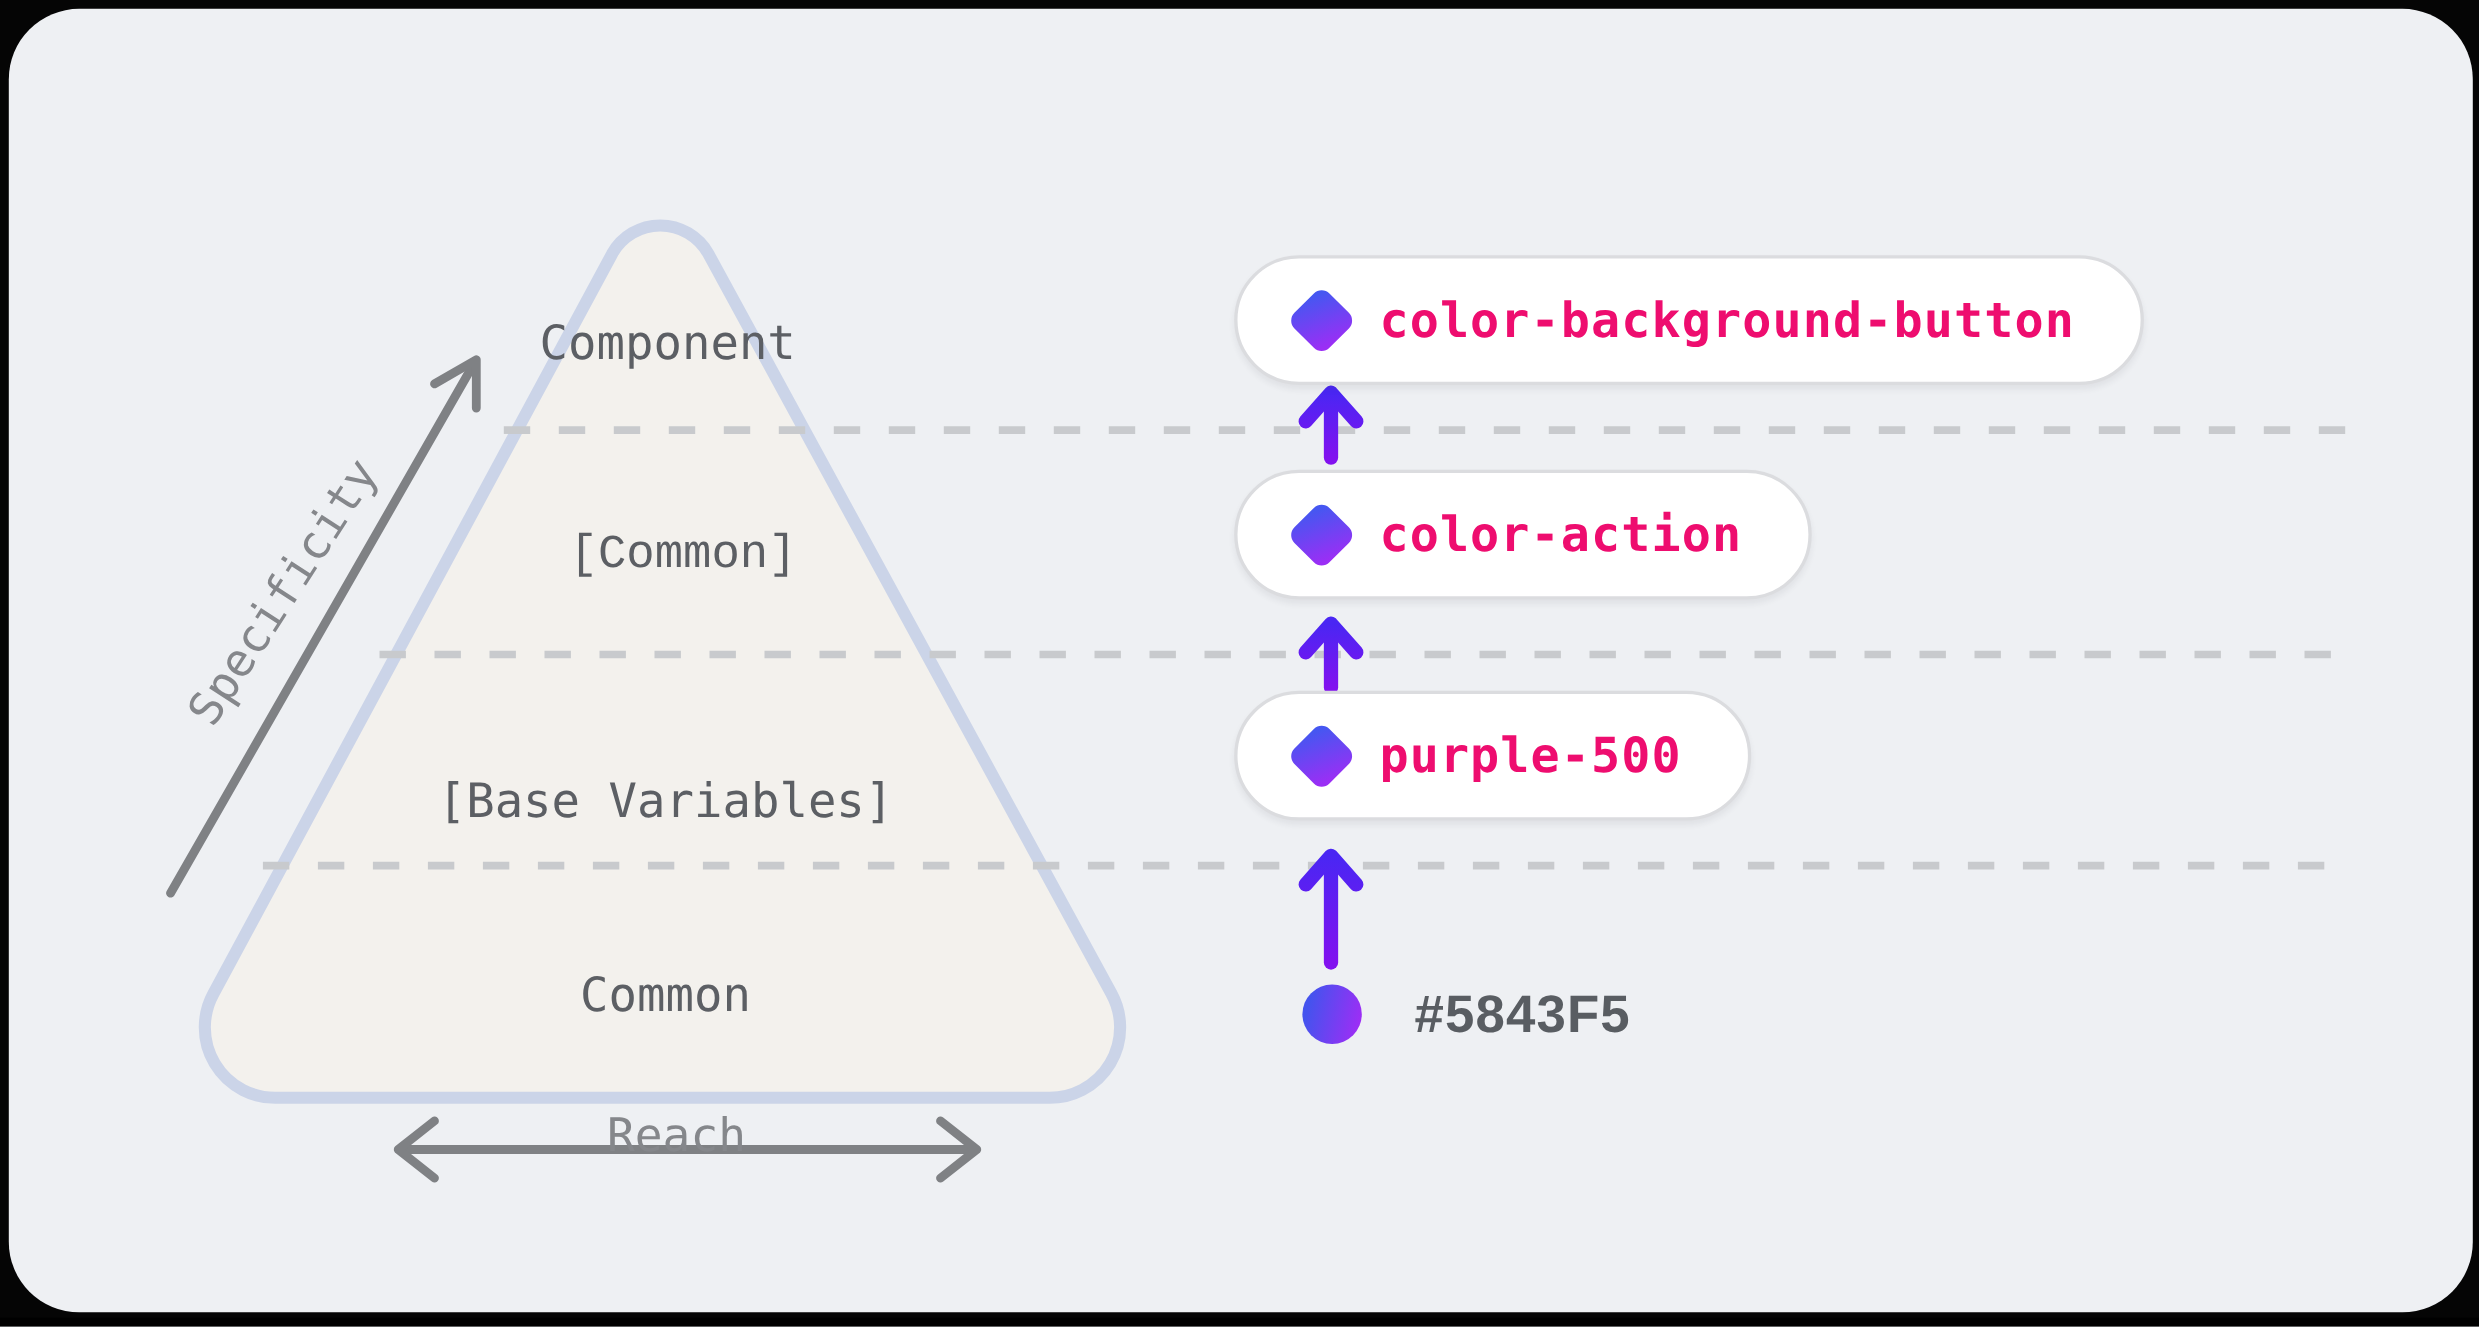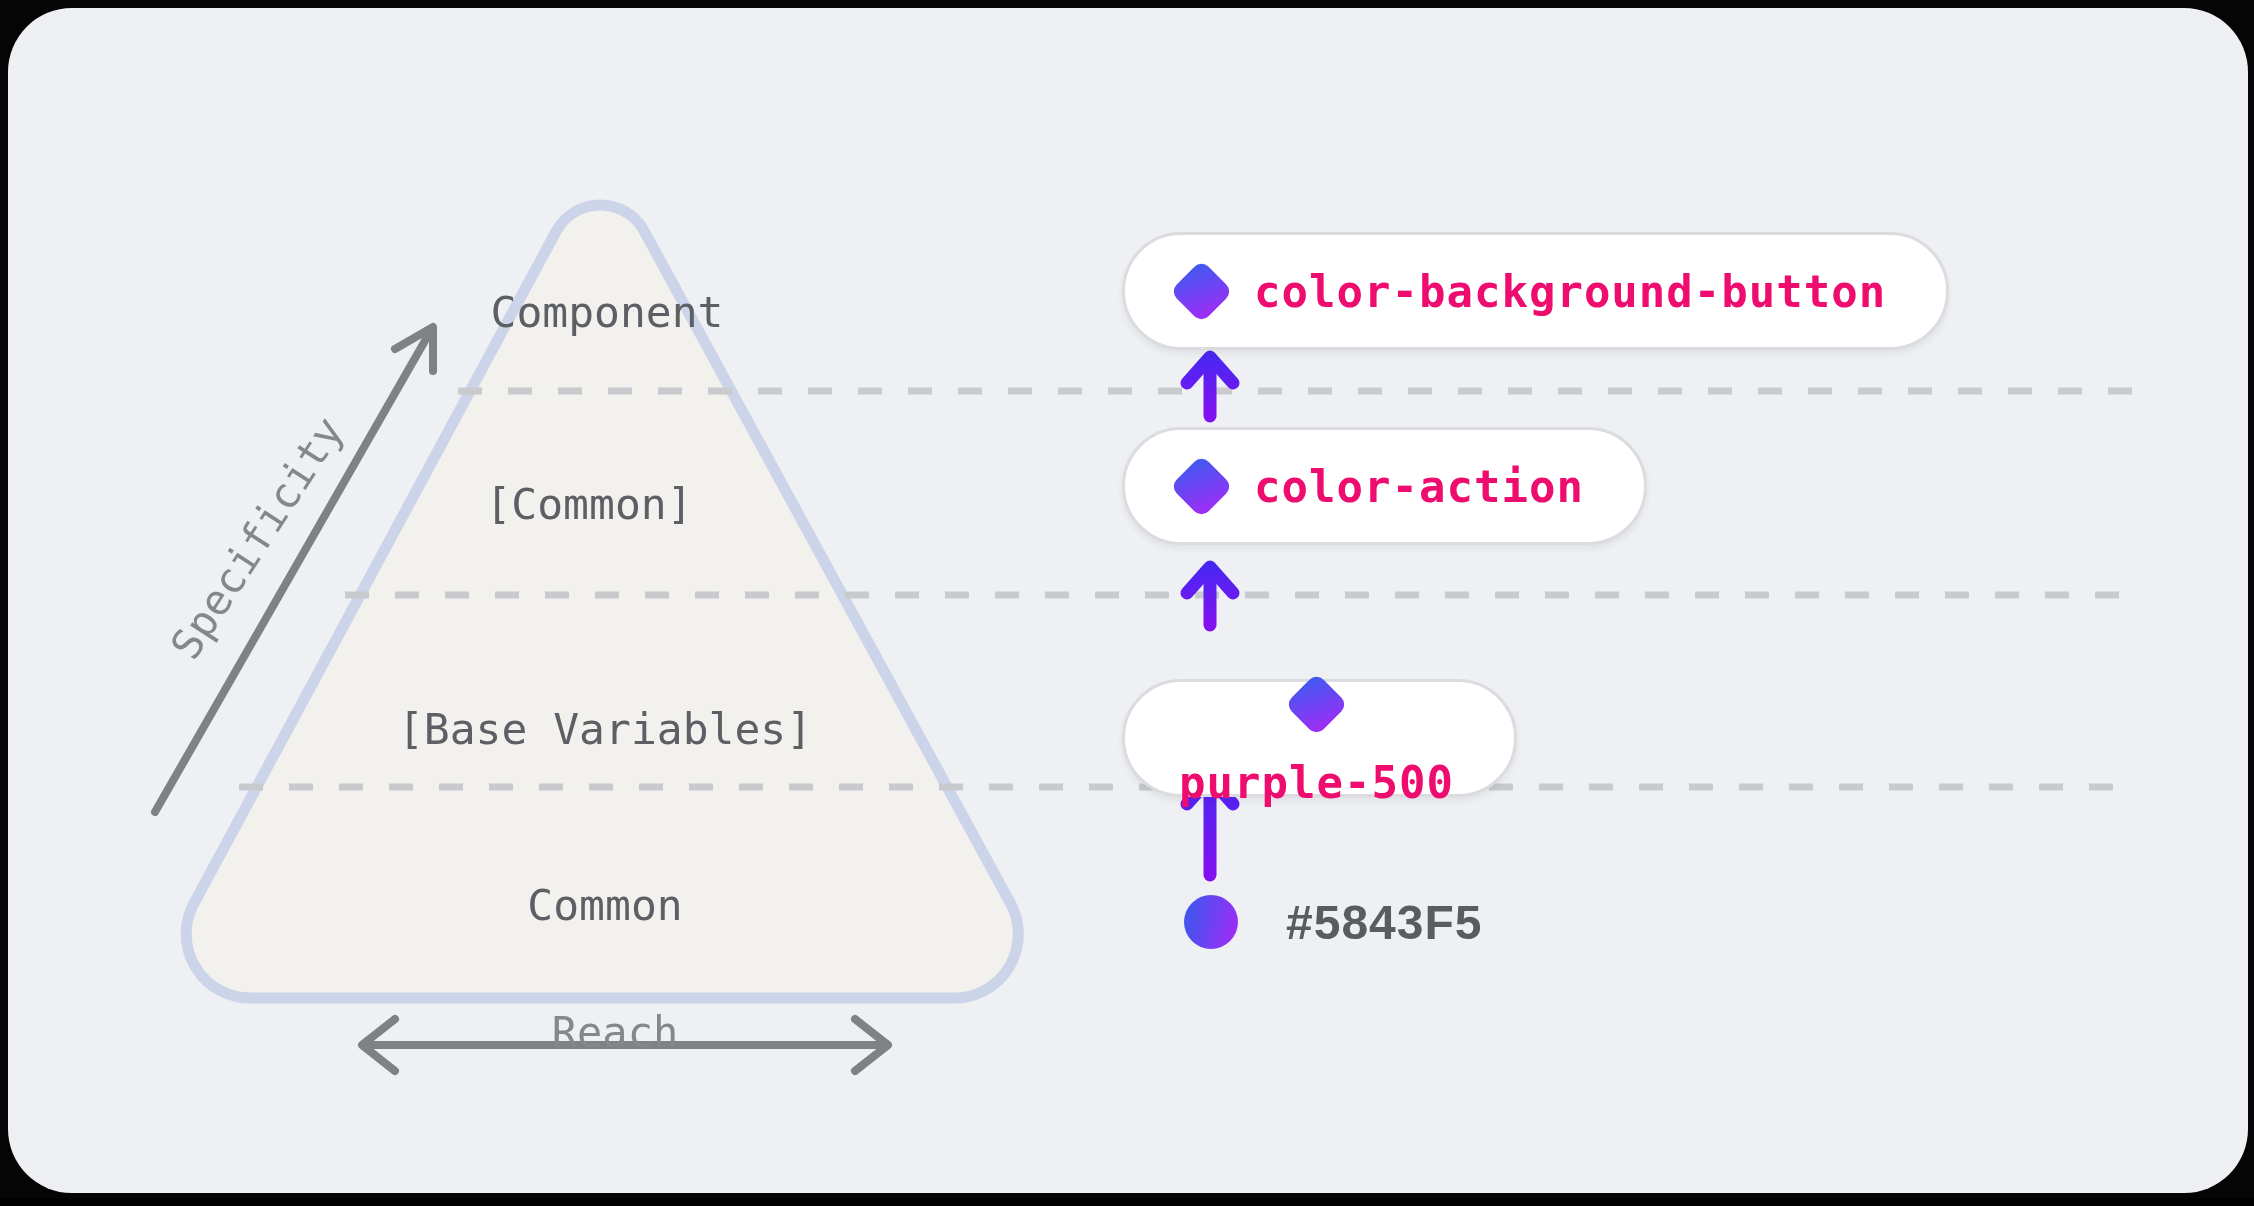--- a/index.html
+++ b/index.html
@@ -82,36 +82,36 @@
       <line x1="1210" y1="625" x2="1210" y2="576"></line>
       <polyline points="1187,593 1210,567 1233,593"></polyline>
     </g>
     <g stroke="url(#arrG3)" stroke-width="13" fill="none" stroke-linecap="round" stroke-linejoin="round">
       <line x1="1210" y1="875" x2="1210" y2="787"></line>
       <polyline points="1187,804 1210,778 1233,804"></polyline>
     </g>
   </svg>
 
   <div class="lvl-label" style="left:607px;top:312px;">Component</div>
-  <div class="lvl-label" style="left:589px;top:504px;">[Common]</div>
+  <div class="lvl-label" style="left:621px;top:504px;font-family:Liberation Mono, monospace;">[Common]</div>
   <div class="lvl-label" style="left:605px;top:729px;">[Base Variables]</div>
   <div class="lvl-label" style="left:605px;top:905px;">Common</div>
 
   <div class="axis-label rot" style="left:257px;top:538px;">Specificity</div>
   <div class="axis-label" style="left:615px;top:1032px;">Reach</div>
 
   <div class="pill" style="left:1122px;top:232px;">
     <span class="diamond"></span>
     <span class="pill-text">color-background-button</span>
   </div>
   <div class="pill" style="left:1122px;top:427px;">
     <span class="diamond"></span>
     <span class="pill-text">color-action</span>
   </div>
-  <div class="pill" style="left:1122px;top:679px;flex-direction:column;">
+  <div class="pill" style="left:1122px;top:628px;">
     <span class="diamond"></span>
     <span class="pill-text">purple-500</span>
   </div>
 
   <div class="value-row" style="left:1184px;top:895px;">
     <span class="swatch-circle"></span>
     <span class="value-text">#5843F5</span>
   </div>
 </div>
 

